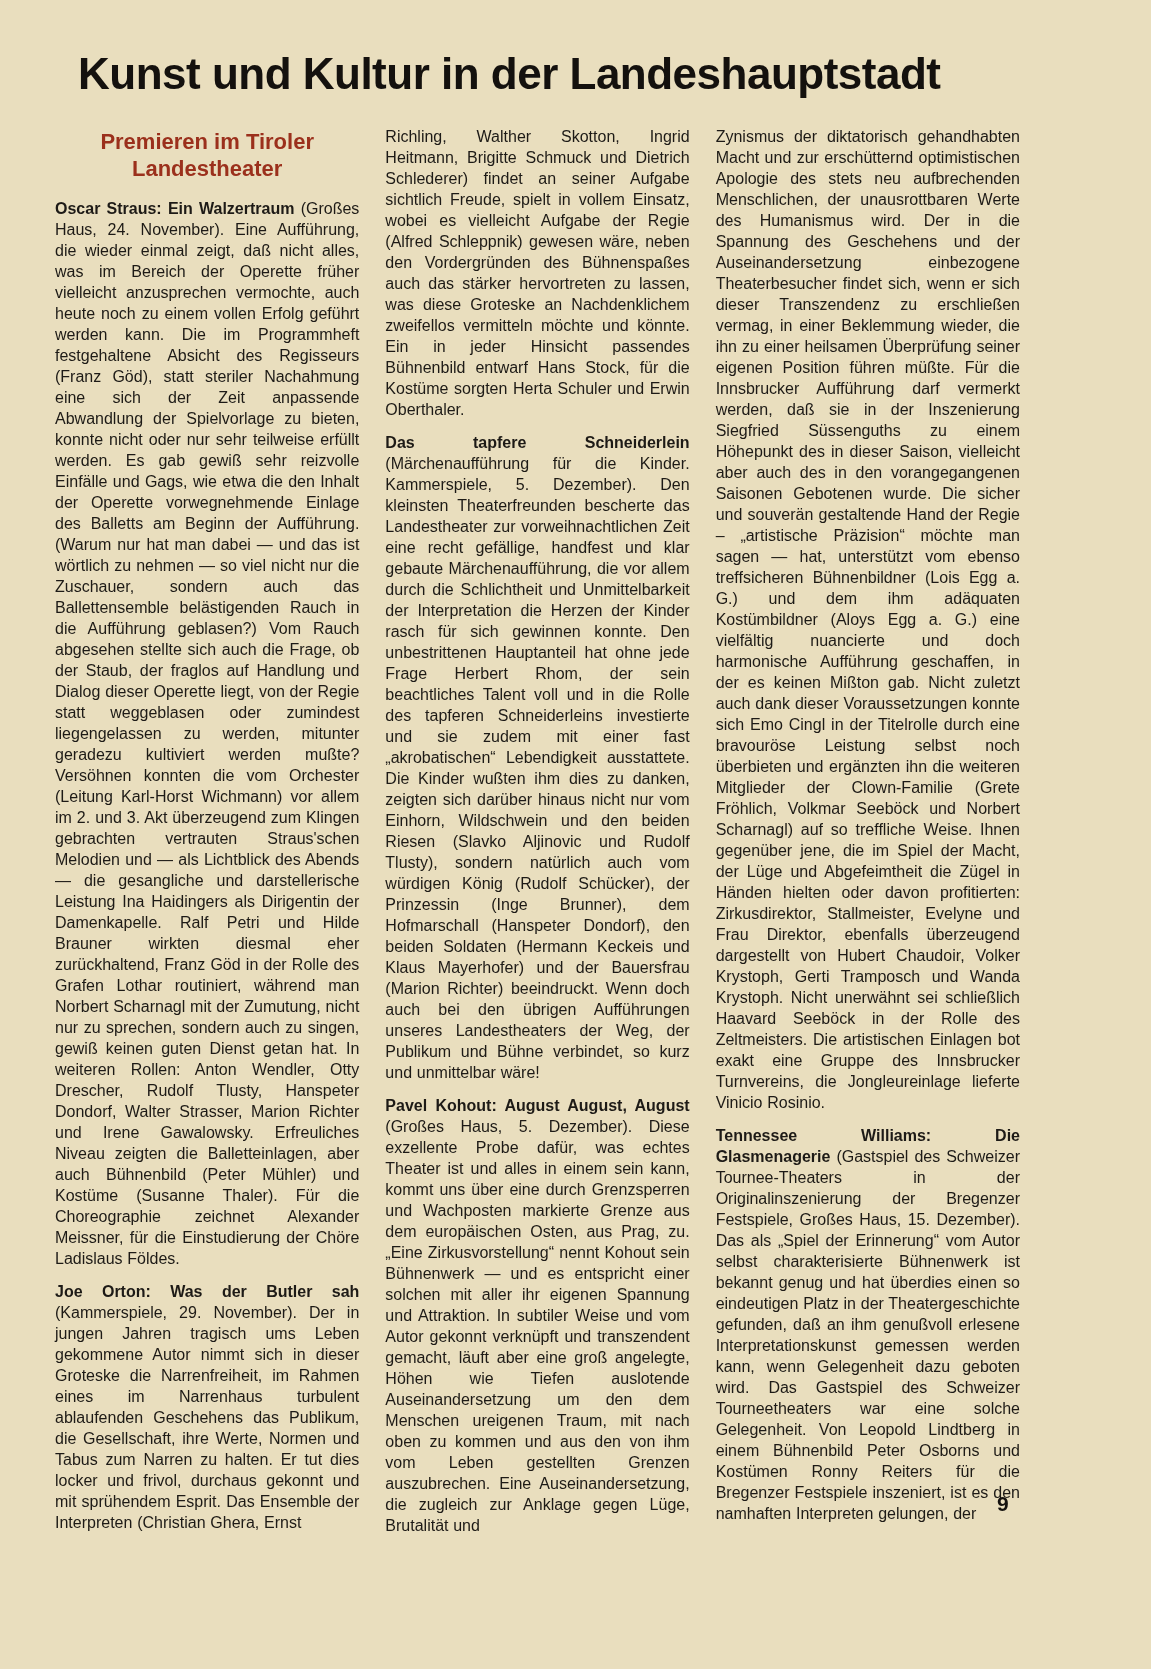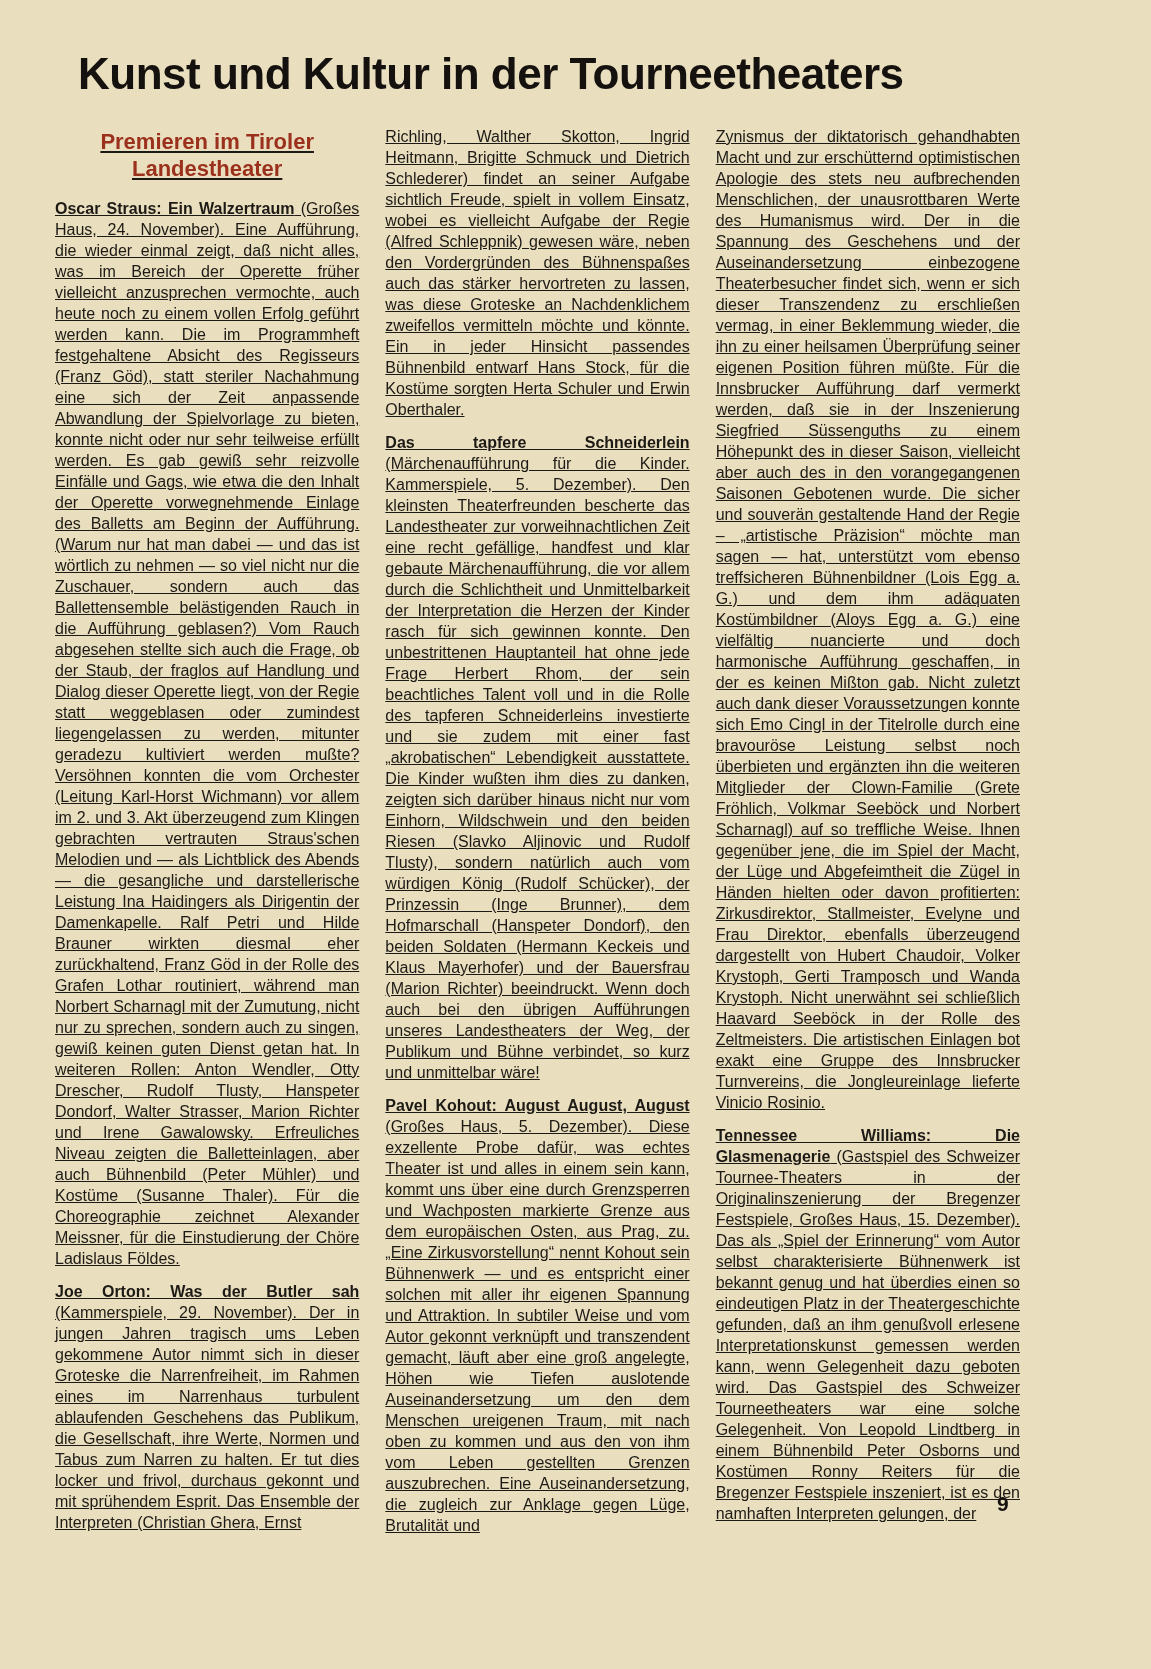--- a/index.html
+++ b/index.html
@@ -29,21 +29,20 @@
     color: #14110e;
     white-space: nowrap;
   }
   .columns {
     position: absolute;
     left: 55px;
     top: 126px;
     width: 965px;
     display: flex;
     gap: 26px;
-    text-decoration: underline;
   }
   .column {
     flex: 1 1 0;
     min-width: 0;
   }
   .section-heading {
     margin: 2px 0 16px 0;
     text-align: center;
     color: #9b301c;
     font-weight: 700;
@@ -69,21 +68,21 @@
     font-size: 21px;
     font-weight: 700;
     color: #14110e;
   }
 </style>
 </head>
 <body>
 
 <div class="page">
 
-  <h1 class="title">Kunst und Kultur in der Tourneetheaters</h1>
+  <h1 class="title">Kunst und Kultur in der Landeshauptstadt</h1>
 
   <div class="columns">
 
     <div class="column">
       <h2 class="section-heading">Premieren im Tiroler Landestheater</h2>
       <p class="para"><strong class="lead">Oscar Straus: Ein Walzertraum</strong><span> (Großes Haus, 24. November). Eine Aufführung, die wieder einmal zeigt, daß nicht alles, was im Bereich der Operette früher vielleicht anzusprechen vermochte, auch heute noch zu einem vollen Erfolg geführt werden kann. Die im Programmheft festgehaltene Absicht des Regisseurs (Franz Göd), statt steriler Nachahmung eine sich der Zeit anpassende Abwandlung der Spielvorlage zu bieten, konnte nicht oder nur sehr teilweise erfüllt werden. Es gab gewiß sehr reizvolle Einfälle und Gags, wie etwa die den Inhalt der Operette vorwegnehmende Einlage des Balletts am Beginn der Aufführung. (Warum nur hat man dabei — und das ist wörtlich zu nehmen — so viel nicht nur die Zuschauer, sondern auch das Ballettensemble belästigenden Rauch in die Aufführung geblasen?) Vom Rauch abgesehen stellte sich auch die Frage, ob der Staub, der fraglos auf Handlung und Dialog dieser Operette liegt, von der Regie statt weggeblasen oder zumindest liegengelassen zu werden, mitunter geradezu kultiviert werden mußte? Versöhnen konnten die vom Orchester (Leitung Karl-Horst Wichmann) vor allem im 2. und 3. Akt überzeugend zum Klingen gebrachten vertrauten Straus'schen Melodien und — als Lichtblick des Abends — die gesangliche und darstellerische Leistung Ina Haidingers als Dirigentin der Damenkapelle. Ralf Petri und Hilde Brauner wirkten diesmal eher zurückhaltend, Franz Göd in der Rolle des Grafen Lothar routiniert, während man Norbert Scharnagl mit der Zumutung, nicht nur zu sprechen, sondern auch zu singen, gewiß keinen guten Dienst getan hat. In weiteren Rollen: Anton Wendler, Otty Drescher, Rudolf Tlusty, Hanspeter Dondorf, Walter Strasser, Marion Richter und Irene Gawalowsky. Erfreuliches Niveau zeigten die Balletteinlagen, aber auch Bühnenbild (Peter Mühler) und Kostüme (Susanne Thaler). Für die Choreographie zeichnet Alexander Meissner, für die Einstudierung der Chöre Ladislaus Földes.</span></p>
       <p class="para"><strong class="lead">Joe Orton: Was der Butler sah</strong><span> (Kammerspiele, 29. November). Der in jungen Jahren tragisch ums Leben gekommene Autor nimmt sich in dieser Groteske die Narrenfreiheit, im Rahmen eines im Narrenhaus turbulent ablaufenden Geschehens das Publikum, die Gesellschaft, ihre Werte, Normen und Tabus zum Narren zu halten. Er tut dies locker und frivol, durchaus gekonnt und mit sprühendem Esprit. Das Ensemble der Interpreten (Christian Ghera, Ernst</span></p>
     </div>
 
     <div class="column">

